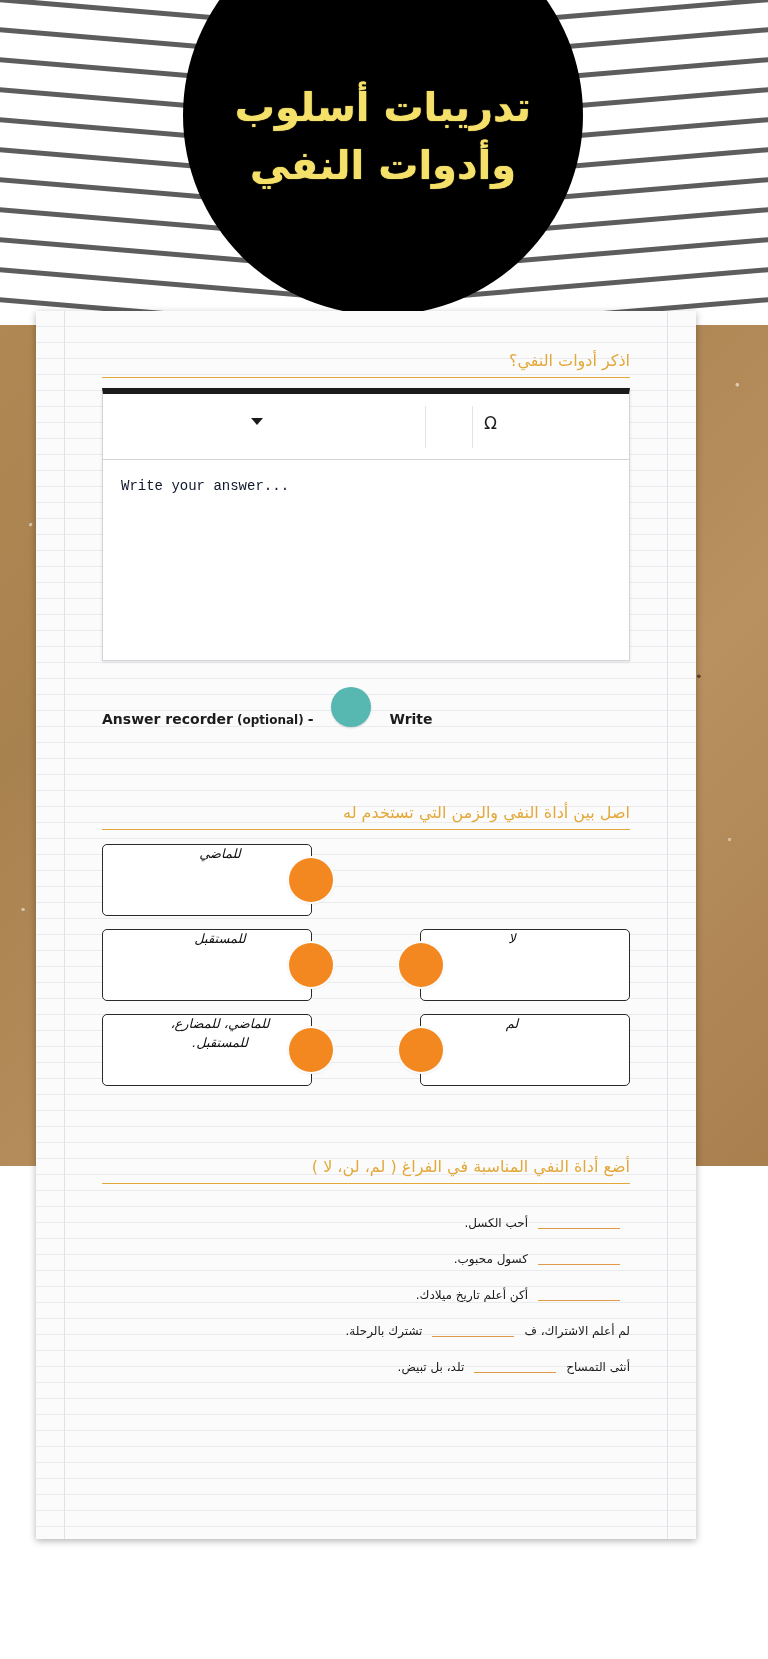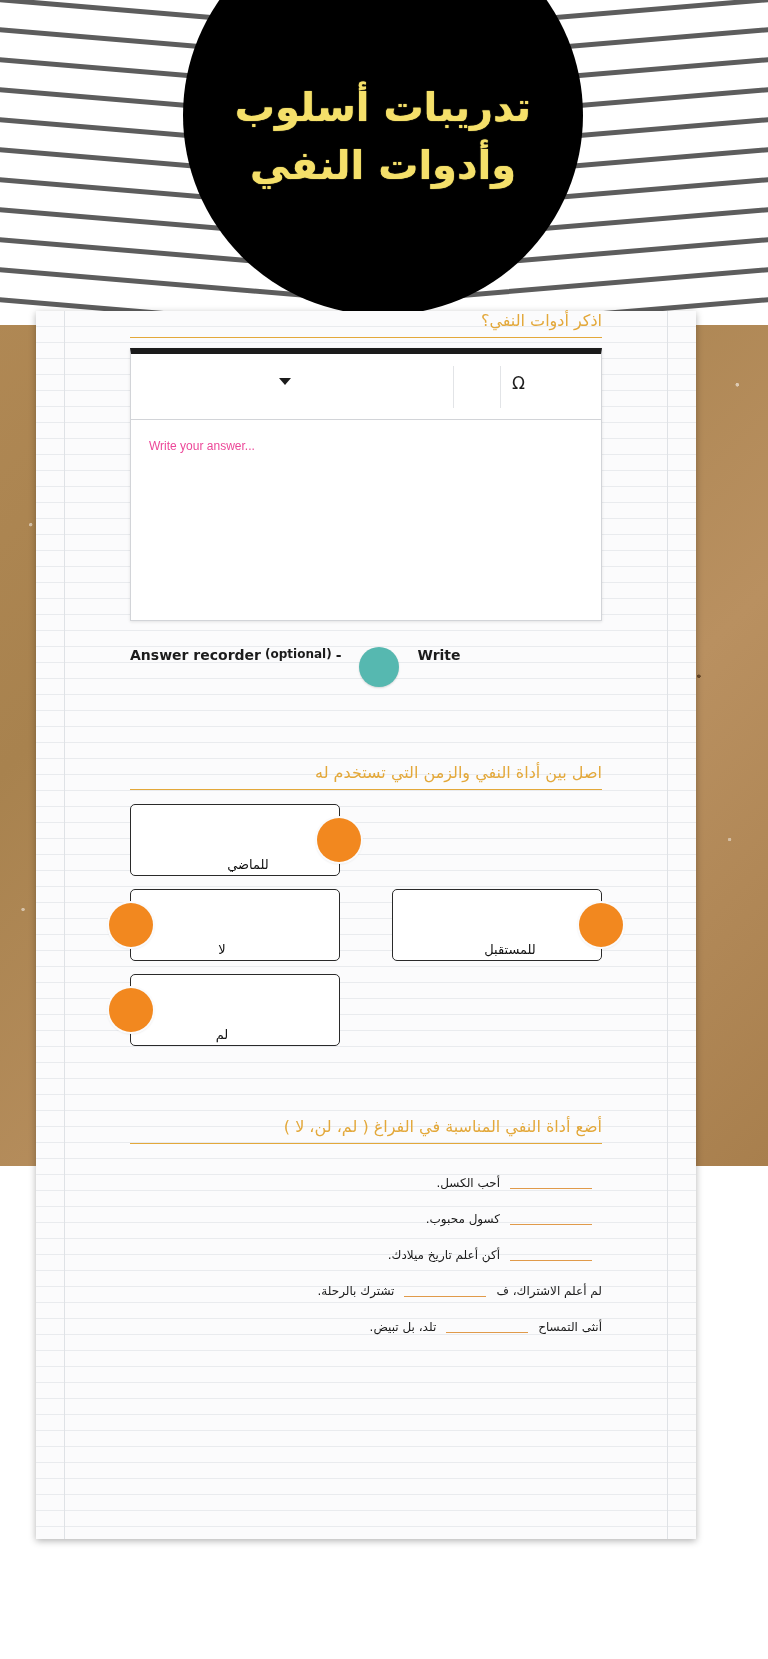--- a/index.html
+++ b/index.html
@@ -70,21 +70,21 @@
         #e9ebee 15px, #e9ebee 16px);
     box-shadow: 0 2px 7px rgba(0,0,0,0.30);
   }
   #sheet-inner {
     position: absolute;
     left: 28px; top: 0; right: 28px; bottom: 0;
     border-left: 1px solid #dfe2e6;
     border-right: 1px solid #dfe2e6;
     pointer-events: none;
   }
-  #content { position: relative; padding: 0 94px; }
+  #content { position: relative; padding: 0 66px; margin-top: 40px; }
 
   
   .q-heading {
     direction: rtl;
     text-align: right;
     color: #e3a83a;
     font-family: "DejaVu Sans", sans-serif;
     font-size: 16px;
     padding-bottom: 7px;
     border-bottom: 1.5px solid #e3a83a;
@@ -122,28 +122,28 @@
   .tb-omega {
     position: absolute; left: 381px; top: 19px;
     font-family: "DejaVu Sans", sans-serif;
     font-size: 17px; color: #1d1d1d;
   }
   .editor-body {
     height: 200px;
     padding: 16px 18px;
   }
   .editor-placeholder {
-    color: #ec4899;
-    font-size: 12px;
-    font-family: Liberation Sans, sans-serif;
+    color: #0f172a;
+    font-size: 14px;
+    font-family: Liberation Mono, monospace;
   }
 
   
   .recorder-row {
-    display: flex; align-items: flex-start;
+    display: flex; align-items: flex-end;
     margin-top: 26px;
     font-family: "DejaVu Sans", sans-serif;
   }
   .rec-bold { font-size: 14px; font-weight: bold; color: #1c1c1c; }
   .rec-small { font-size: 12px; font-weight: bold; color: #1c1c1c; margin-left: 4px; }
   .rec-dash { font-size: 14px; font-weight: bold; color: #1c1c1c; margin-left: 4px; }
   .rec-circle {
     width: 40px; height: 40px; border-radius: 50%;
     background: #56b8b0; margin: 0 18px;
     box-shadow: 0 1px 2px rgba(0,0,0,0.15);
@@ -159,28 +159,29 @@
     justify-content: space-between;
     height: 72px;
     margin-bottom: 13px;
   }
   .match-card {
     position: relative;
     width: 210px; height: 72px;
     background: #fff;
     border: 1px solid #2a2a2a;
     border-radius: 5px;
-    display: flex; align-items: flex-end; justify-content: center;
+    display: flex; align-items: flex-start; justify-content: center;
     direction: rtl;
     font-family: "DejaVu Sans", sans-serif;
     font-size: 13px;
     color: #111;
     line-height: 1.45;
     text-align: center;
     padding: 0 16px;
+    font-style: italic;
   }
   .match-card.left  { padding-left: 42px; }
   .match-card.right { padding-right: 42px; }
   .knob {
     position: absolute; top: 50%;
     width: 44px; height: 44px;
     margin-top: -22px;
     border-radius: 50%;
     background: #f2881f;
     box-shadow: 0 0 0 2px #fbfbfc, 0 1px 3px rgba(0,0,0,0.28);
@@ -289,31 +290,35 @@
         <div class="match-list">
 
           <div class="match-row">
             <div class="match-card left">
               <span>للماضي</span>
               <span class="knob"></span>
             </div>
           </div>
 
           <div class="match-row">
-            <div class="match-card right">
-              <span class="knob"></span>
-              <span>لا</span>
-            </div>
             <div class="match-card left">
               <span>للمستقبل</span>
               <span class="knob"></span>
             </div>
+            <div class="match-card right">
+              <span class="knob"></span>
+              <span>لا</span>
+            </div>
           </div>
 
           <div class="match-row">
+            <div class="match-card left">
+              <span>للماضي، للمضارع، للمستقبل.</span>
+              <span class="knob"></span>
+            </div>
             <div class="match-card right">
               <span class="knob"></span>
               <span>لم</span>
             </div>
           </div>
 
         </div>
       </div>
 
       <div class="spacer-sm"></div>

